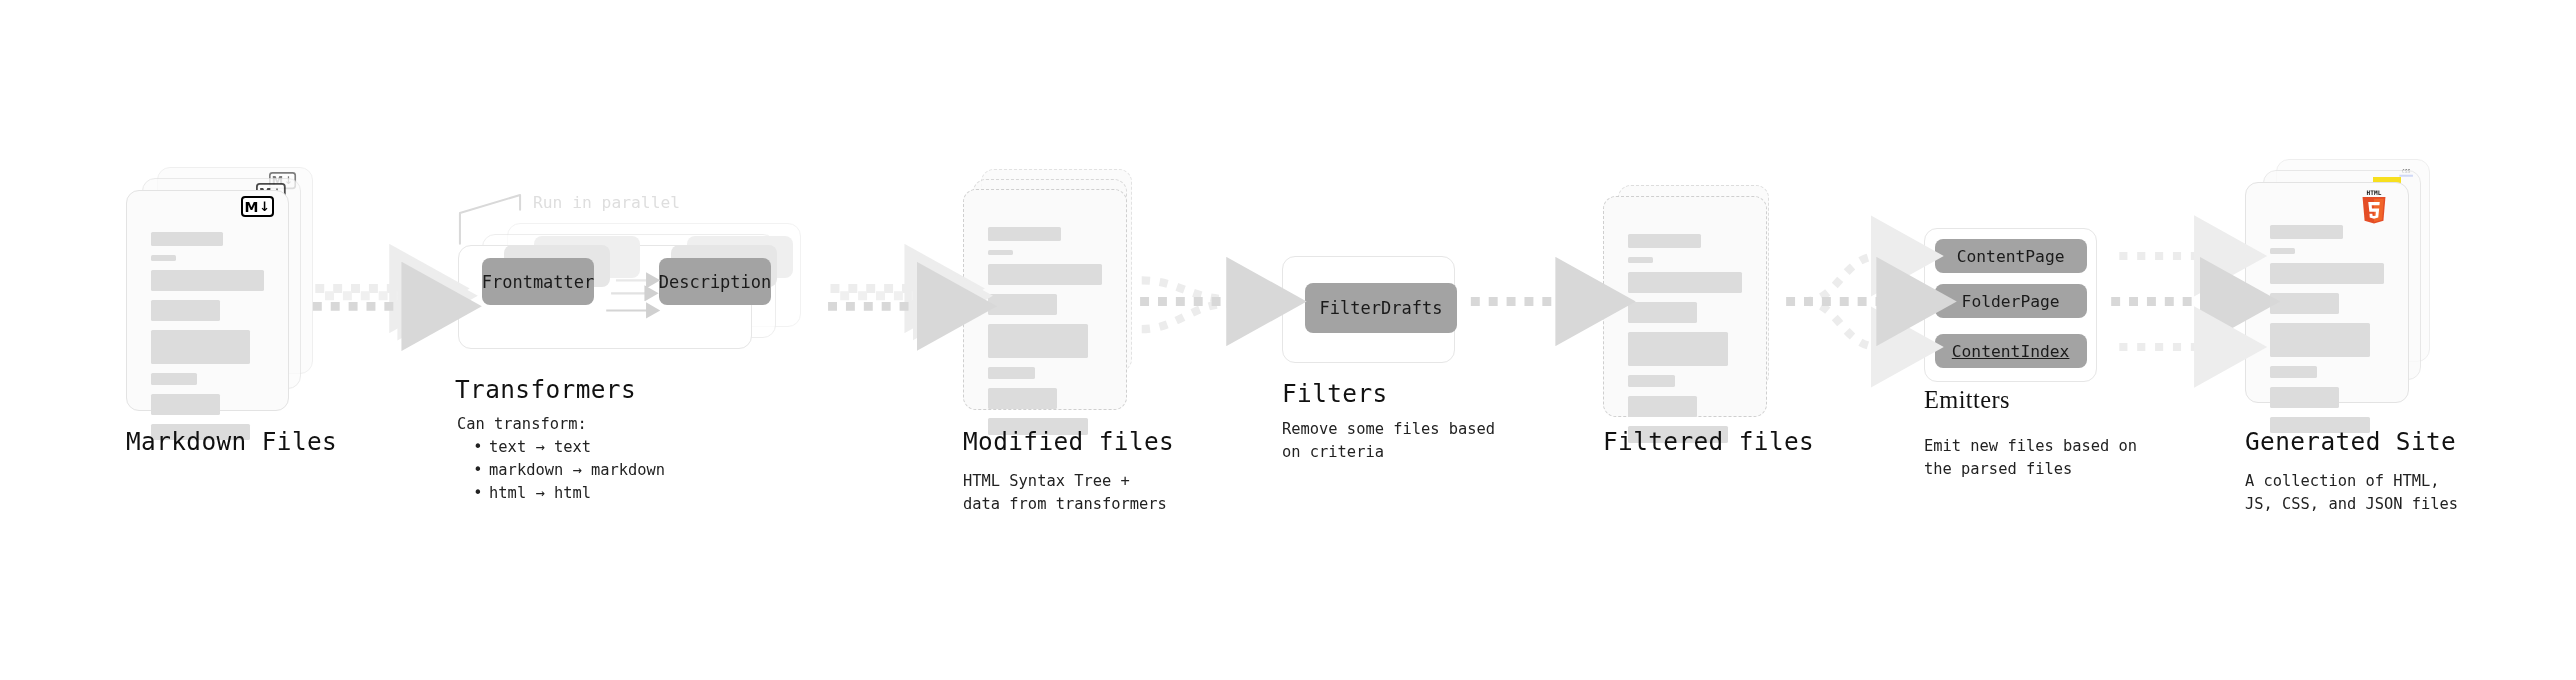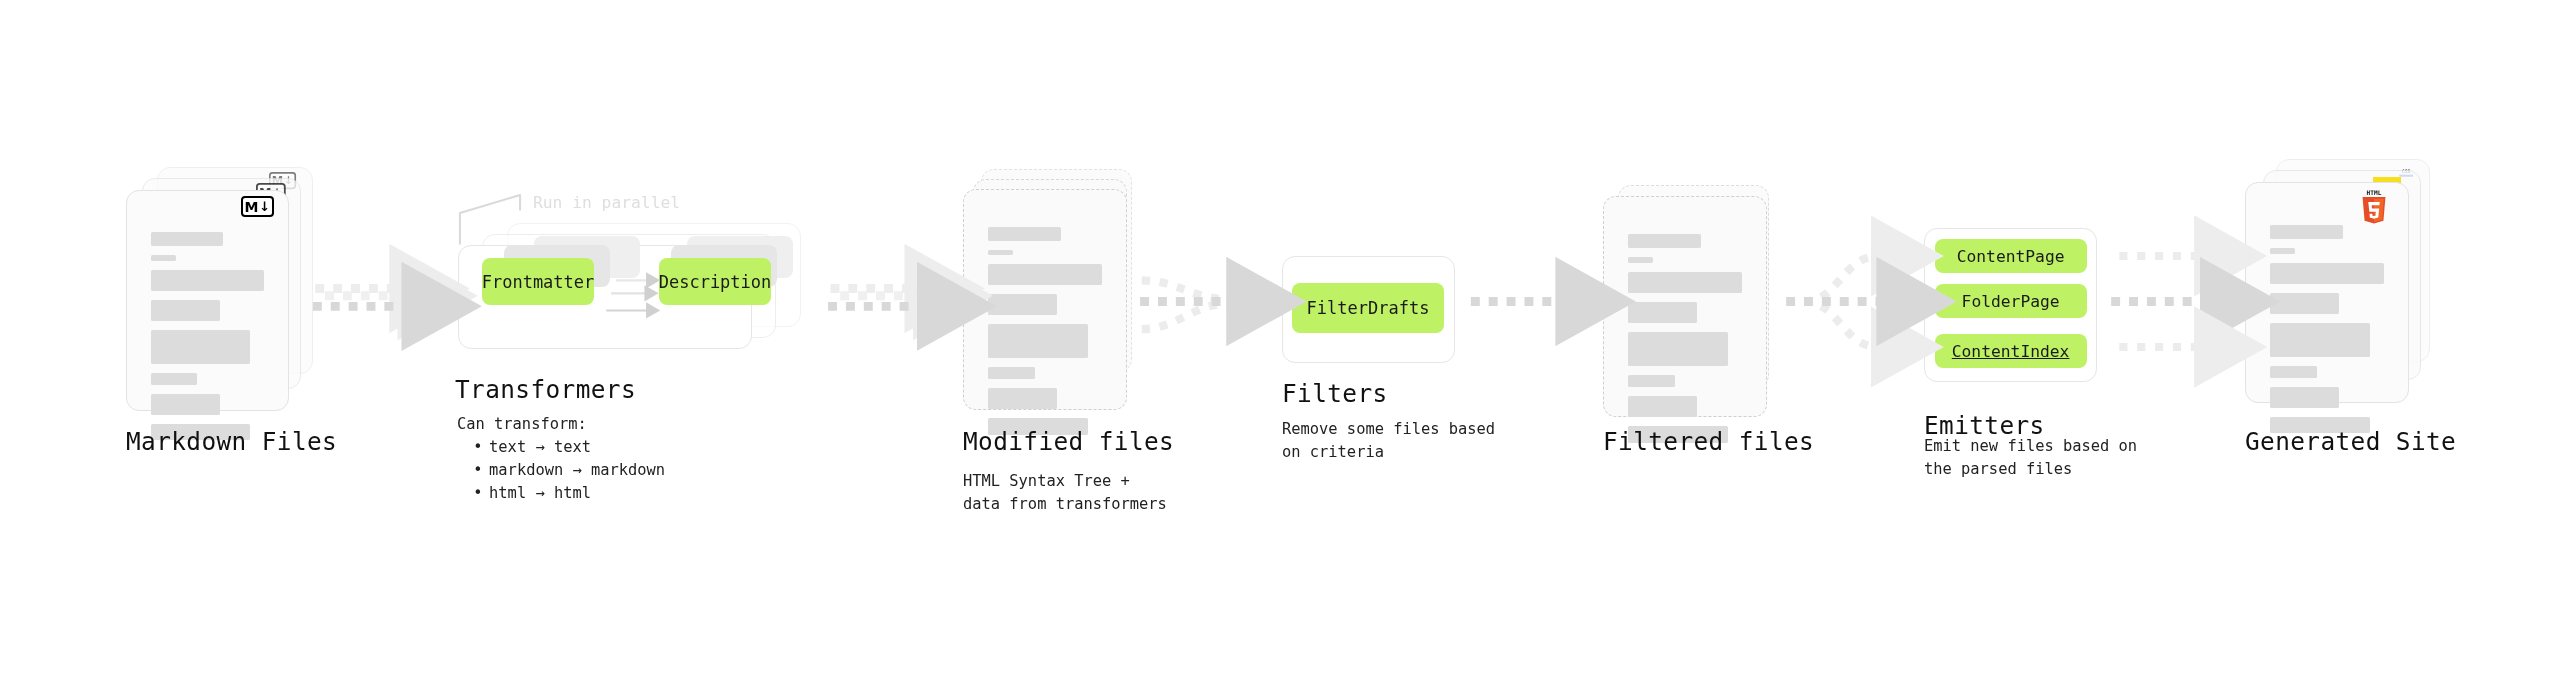--- a/index.html
+++ b/index.html
@@ -85,21 +85,21 @@
   .proc-box {
     position: absolute;
     box-sizing: border-box;
     border: 1.6px solid #e6e6e6;
     border-radius: 13px;
     background: #ffffff;
   }
   .chip {
     position: absolute;
     box-sizing: border-box;
-    background: #bef264;
+    background: #a3a3a3;
     border-radius: 8.1px;
     display: flex;
     align-items: center;
     justify-content: center;
     font-size: 17px;
     color: #1a1a1a;
     letter-spacing: 0px;
     white-space: nowrap;
   }
   .chip.ghost1 { background: #e6e6e6; }
@@ -233,21 +233,21 @@
       </div>
     </div>
   </div>
 
   <div class="caption-title" style="left:963px; top:427px;">Modified files</div>
   <div class="caption-sub" style="left:963px; top:470px; width:244px;">HTML Syntax Tree +
 data from transformers</div>
 
   <div class="node" style="left:1282px; top:256px; width:175px; height:114px;">
     <div class="proc-box" style="left:0px; top:0px; width:173px; height:107px;"></div>
-    <div class="chip" style="left:10px; top:27px; width:152px; height:50px;">
+    <div class="chip" style="left:23px; top:27px; width:152px; height:50px;">
       <span>FilterDrafts</span>
     </div>
   </div>
 
   <div class="caption-title" style="left:1282px; top:379px;">Filters</div>
   <div class="caption-sub" style="left:1282px; top:418px; width:244px;">Remove some files based
 on criteria</div>
 
   <div class="card-stack" style="left:1603px; top:185px; width:187px; height:244px;">
     <div class="card dashed" style="left:14.6px; top:0px; width:151px; height:203px; opacity:0.7;"></div>
@@ -273,21 +273,21 @@
       <span>ContentPage</span>
     </div>
     <div class="chip" style="left:10.6px; top:56px; width:152px; height:34px; font-size:16.3px;">
       <span>FolderPage</span>
     </div>
     <div class="chip" style="left:10.6px; top:106px; width:152px; height:34px; font-size:16.3px;text-decoration:underline;">
       <span>ContentIndex</span>
     </div>
   </div>
 
-  <div class="caption-title" style="left:1924px; top:411px;">Emitters</div>
+  <div class="caption-title" style="left:1924px; top:386px;font-family:Liberation Serif, serif;">Emitters</div>
   <div class="caption-sub" style="left:1924px; top:435px; width:260px;">Emit new files based on
 the parsed files</div>
 
   <div class="card-stack" style="left:2245px; top:159px; width:195px; height:260px;">
 
     <div class="card back2" style="left:31px; top:0px; width:154px; height:203px; opacity:0.6;"></div>
     <div class="badge-css3" style="left:153px; top:8.1px;">
       <svg viewBox="0 0 24 28" width="16.3" height="19.5" aria-hidden="true">
         <text x="12" y="9" font-family="DejaVu Sans Mono, monospace" font-size="7" font-weight="bold" fill="#111" text-anchor="middle">CSS</text>
         <rect x="2" y="11" width="20" height="3" fill="#264DE4"></rect>
@@ -314,20 +314,22 @@
         <text x="17" y="8" font-family="DejaVu Sans Mono, monospace" font-size="7.5" font-weight="bold" fill="#111" text-anchor="middle">HTML</text>
         <path d="M3 11 L31 11 L28.5 40 L17 43.5 L5.5 40 Z" fill="#E44D26"></path>
         <path d="M17 13 L29 13 L26.9 38.8 L17 41.6 Z" fill="#F16529"></path>
         <path d="M10 17 L24 17 L23.6 21 L14.2 21 L14.5 25 L23.3 25 L22.2 36 L17 37.5
                  L11.8 36 L11.5 31.5 L15 31.5 L15.2 33.8 L17 34.3 L18.9 33.8 L19.2 29 L11.3 29 Z" fill="#ffffff"></path>
       </svg>
     </div>
   </div>
 
   <div class="caption-title" style="left:2245px; top:427px;">Generated Site</div>
+  <div class="caption-sub" style="left:2245px; top:470px; width:268px;">A collection of HTML,
+JS, CSS, and JSON files</div>
 
   <svg class="overlay" viewBox="0 0 3170 838" xmlns="http://www.w3.org/2000/svg">
     <defs>
       <marker id="ah-strong" markerWidth="10" markerHeight="10" refX="1" refY="5" orient="auto" markerUnits="strokeWidth">
         <path d="M0,0 L9,5 L0,10 z" fill="#d8d8d8"></path>
       </marker>
       <marker id="ah-soft" markerWidth="10" markerHeight="10" refX="1" refY="5" orient="auto" markerUnits="strokeWidth">
         <path d="M0,0 L9,5 L0,10 z" fill="#ededed"></path>
       </marker>
       <marker id="ah-thin" markerWidth="8" markerHeight="8" refX="2" refY="4" orient="auto" markerUnits="strokeWidth">

